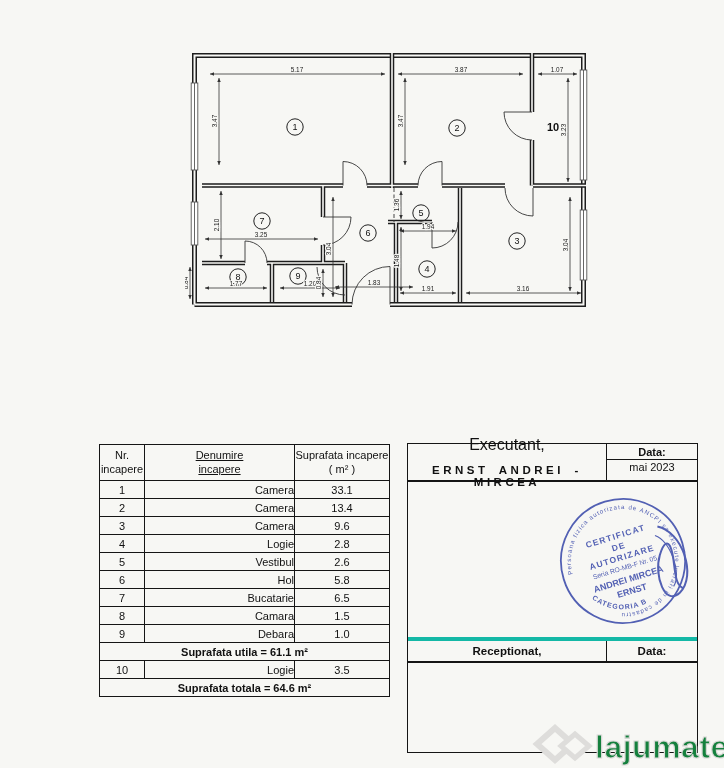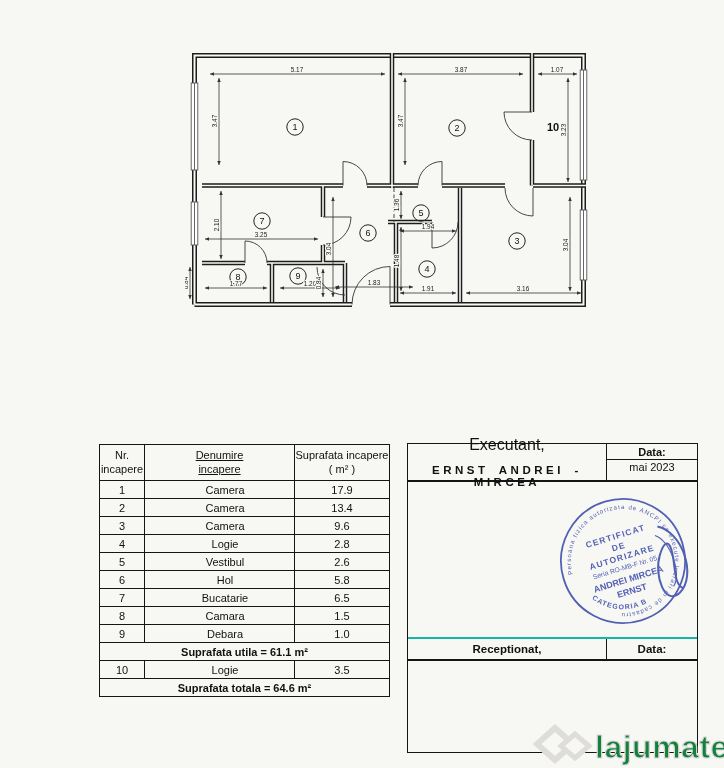--- a/index.html
+++ b/index.html
@@ -17,38 +17,38 @@
   .room10num{font-size:11px;font-weight:bold;fill:#111;}
   
   #area-table{
     position:absolute;left:99px;top:444px;width:291px;
     border-collapse:collapse;table-layout:fixed;
     font-size:11px;
   }
   #area-table td{border:1.5px solid #151515;padding:0;vertical-align:middle;height:17px;background:transparent;}
   #area-table .hdr{height:35px;text-align:center;line-height:1.25;}
   #area-table .c-nr{width:44px;text-align:center;}
-  #area-table .c-name{width:153px;text-align:center;padding-left:11px;}
+  #area-table .c-name{width:153px;text-align:right;padding-left:11px;}
   #area-table .c-area{width:94px;text-align:center;}
   #area-table .merged{text-align:center;font-weight:bold;}
   
   #signoff{
     position:absolute;left:407px;top:443px;width:291px;height:310px;
     border:1.8px solid #151515;box-sizing:border-box;
     display:flex;flex-direction:column;font-size:11px;
   }
   #signoff .hdr-row{display:flex;height:36px;border-bottom:2px solid #151515;}
   #signoff .hdr-left{width:198px;border-right:1.5px solid #151515;display:flex;flex-direction:column;justify-content:center;text-align:center;}
   #signoff .hdr-right{flex:1;display:flex;flex-direction:column;text-align:center;}
   #signoff .exec-label{font-weight:normal;font-size:16px;}
   #signoff .exec-name{font-weight:bold;font-size:11.5px;letter-spacing:3.5px;word-spacing:4px;margin-top:10px;}
   #signoff .data-label{font-weight:bold;border-bottom:1.4px solid #151515;padding:2px 0 1px 0;}
   #signoff .data-value{padding-top:1px;}
   #signoff .stamp-space{height:155px;position:relative;}
-  #signoff .rec-row{display:flex;height:20px;border-top:2px solid #14b8a6;border-bottom:2px solid #151515;justify-content:space-between;}
+  #signoff .rec-row{display:flex;height:20px;border-top:4px solid #14b8a6;border-bottom:2px solid #151515;justify-content:space-between;}
   #signoff .rec-left{width:198px;border-right:1.5px solid #151515;display:flex;align-items:center;justify-content:center;font-weight:bold;font-size:11.5px;}
   #signoff .rec-right{flex:1;display:flex;align-items:center;justify-content:center;font-weight:bold;font-size:11.5px;}
   #signoff .bottom-space{flex:1;}
   
   #stamp{
     position:absolute;left:548px;top:486px;width:150px;height:150px;
     transform:rotate(-17deg);opacity:.88;pointer-events:none;
   }
   #stamp text{font-family:"Liberation Sans",sans-serif;}
   
@@ -221,21 +221,21 @@
           <div>incapere</div>
         </td>
     <td class="hdr c-area">
           <div>Suprafata incapere</div>
           <div>( m² )</div>
         </td>
   </tr>
   <tr>
         <td class="c-nr">1</td>
         <td class="c-name">Camera</td>
-        <td class="c-area">17.9</td>
+        <td class="c-area">33.1</td>
       </tr>
   <tr>
         <td class="c-nr">2</td>
         <td class="c-name">Camera</td>
         <td class="c-area">13.4</td>
       </tr>
   <tr>
         <td class="c-nr">3</td>
         <td class="c-name">Camera</td>
         <td class="c-area">9.6</td>

